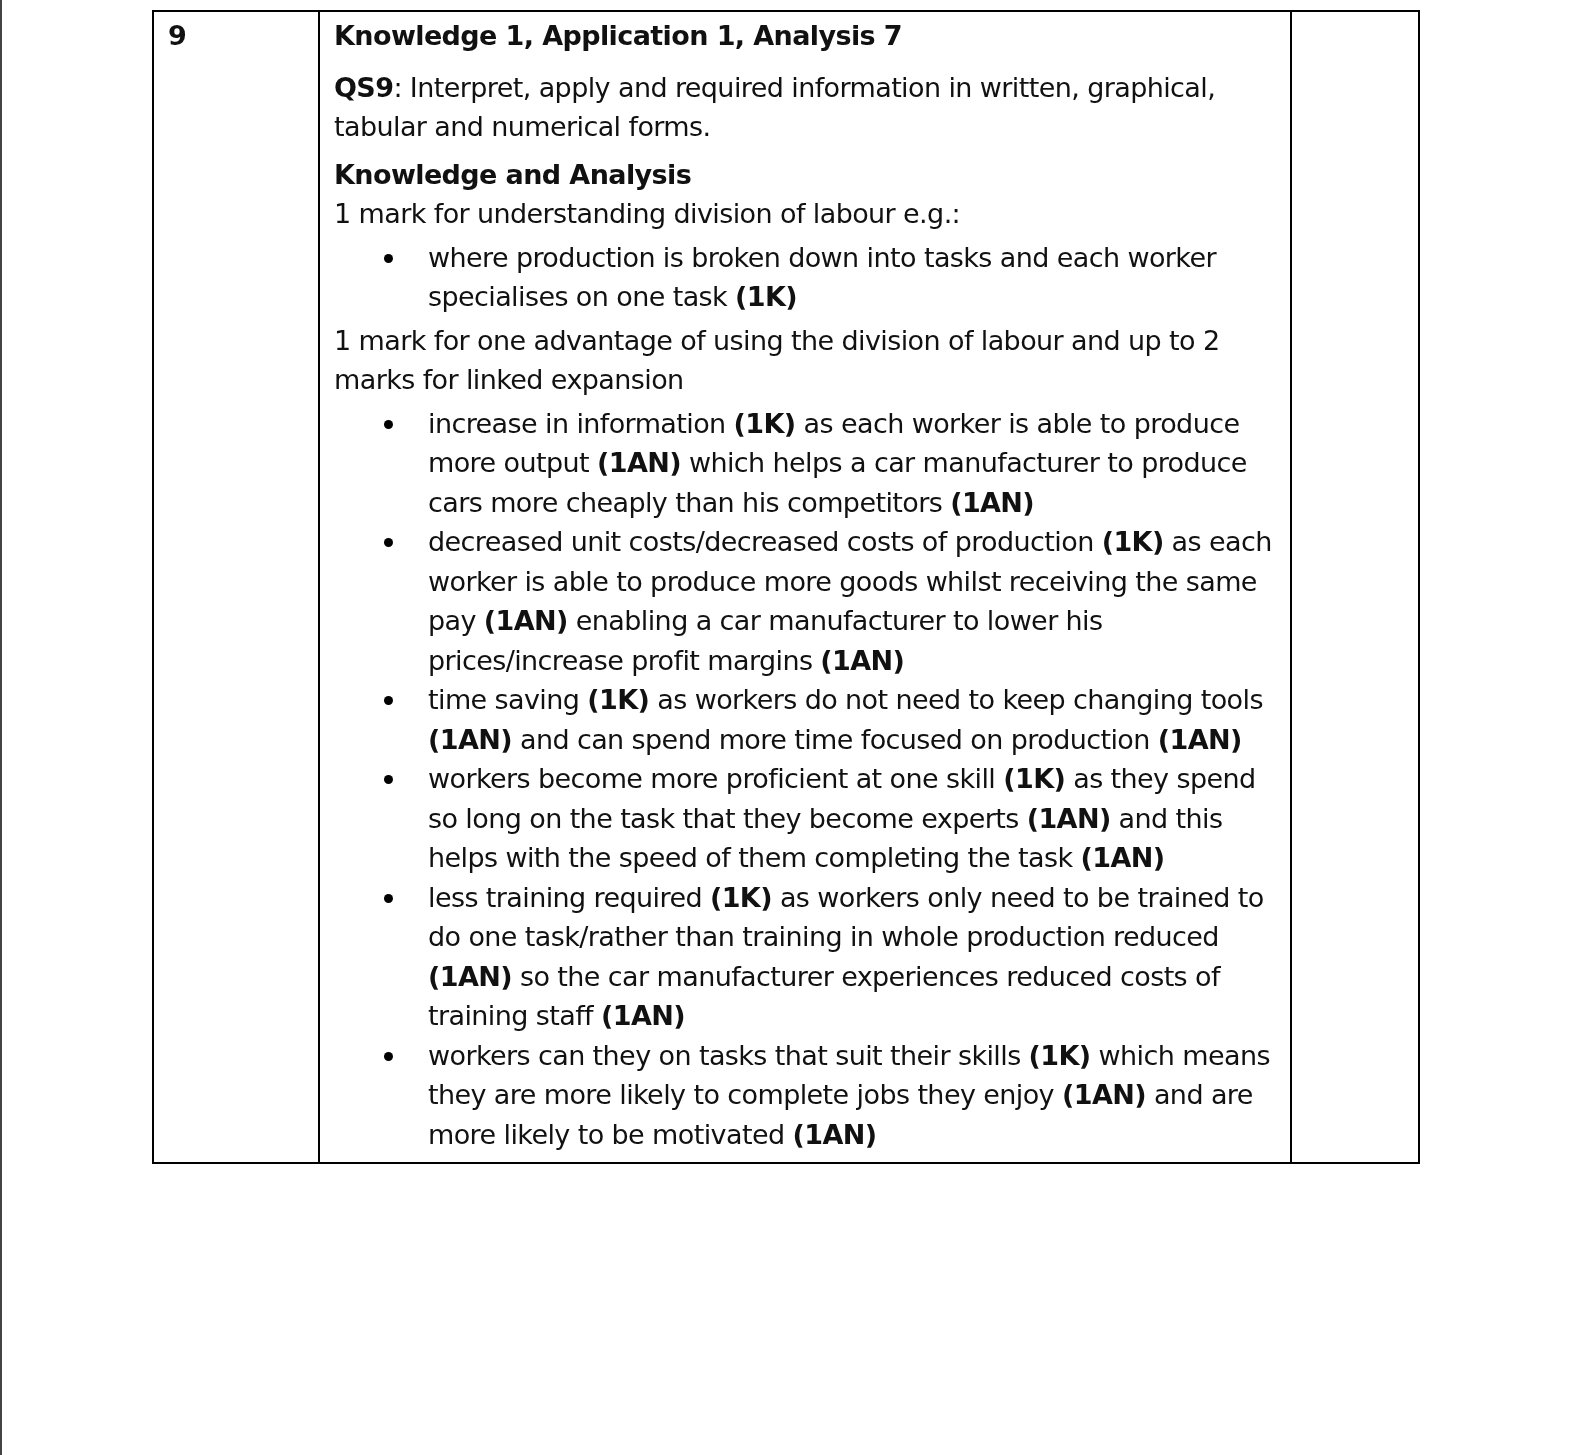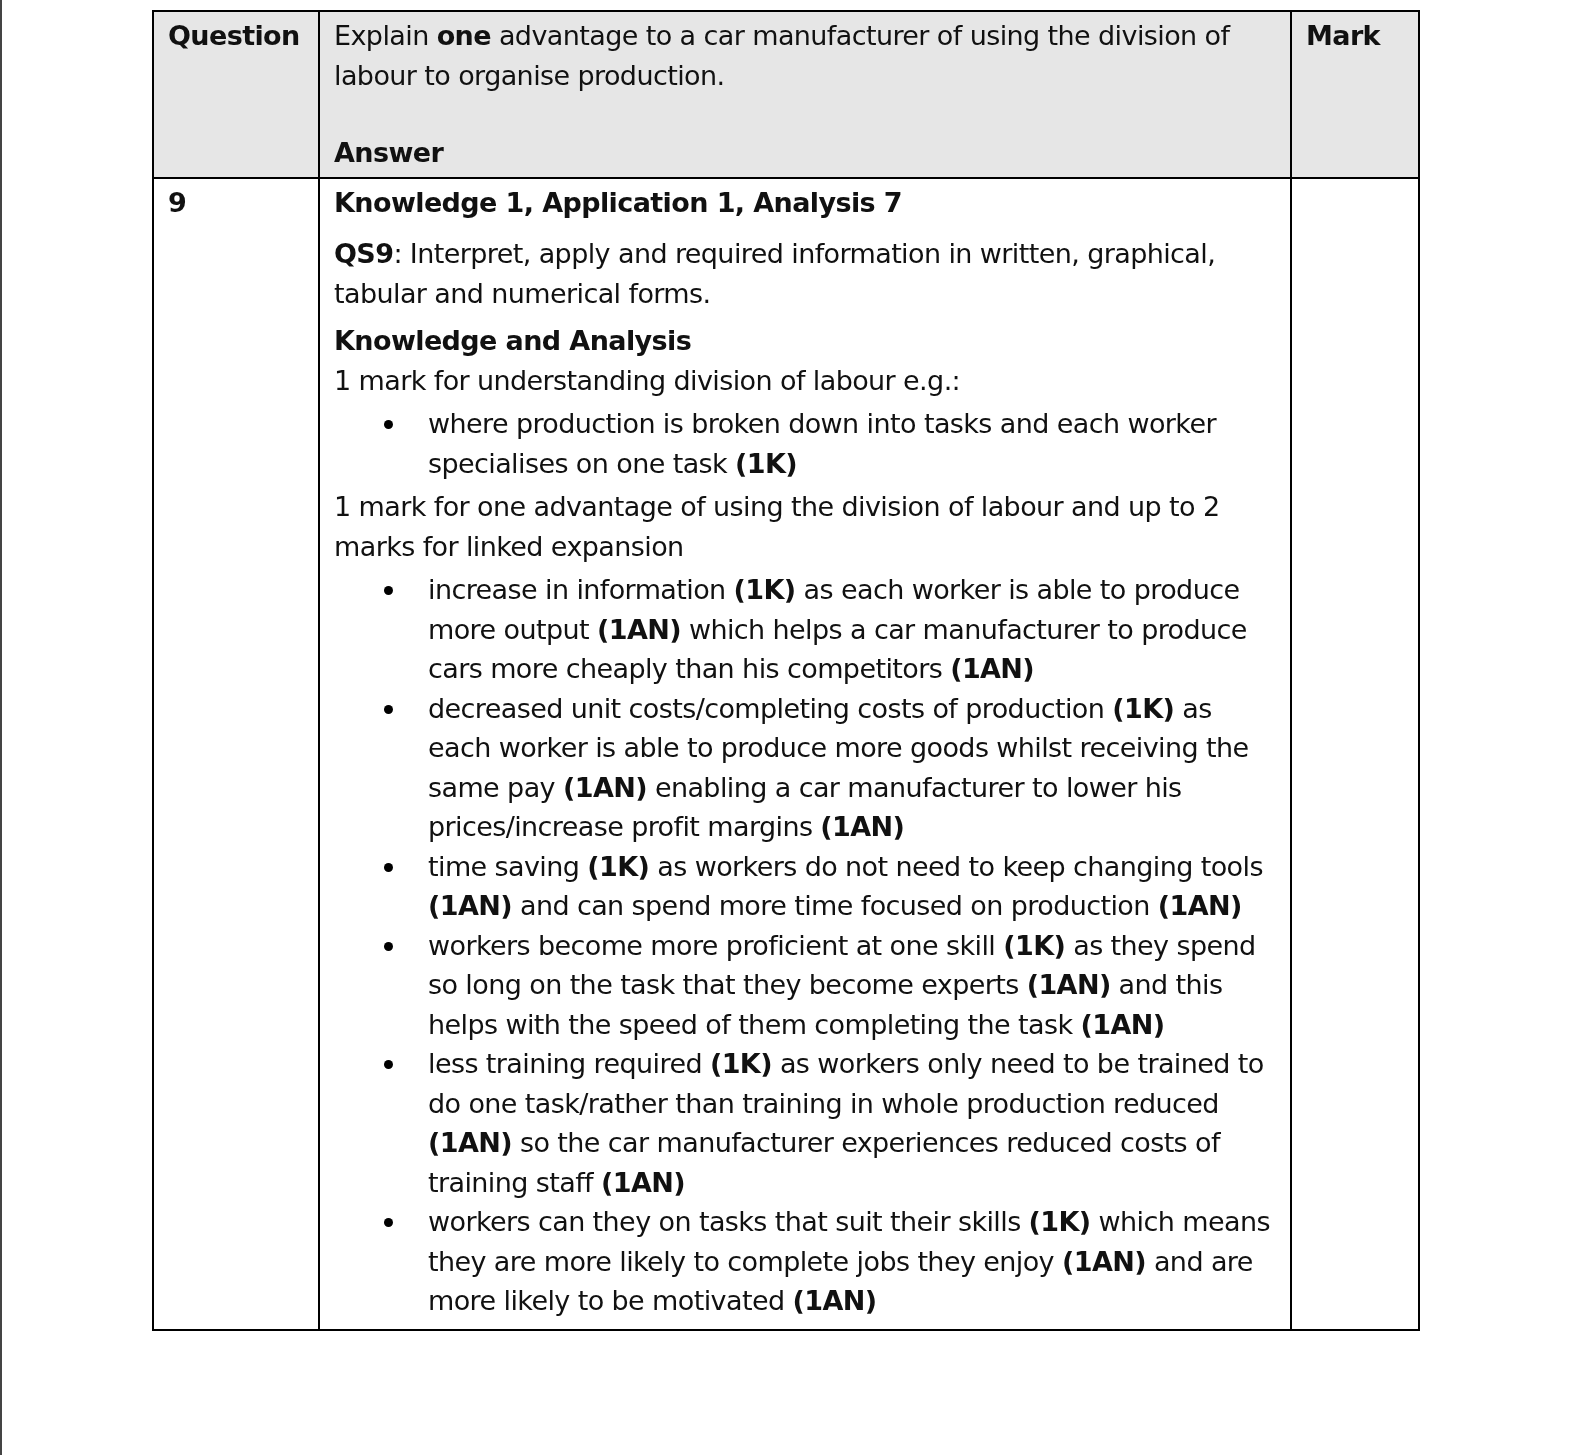--- a/index.html
+++ b/index.html
@@ -44,48 +44,36 @@
 
 <div class="left-edge"></div>
 
 <table class="ms">
   <colgroup>
       <col class="c1">
       <col class="c2">
       <col class="c3">
     </colgroup>
   <tbody>
-      <tr class="head">
-    <td>
-      <span class="b">Question</span>
-    </td>
-    <td>
-      <div><span>Explain </span><span class="b">one</span><span> advantage to a car manufacturer of using the division of labour to organise production.</span></div>
-      <div class="answer-label">Answer</div>
-    </td>
-    <td>
-      <span class="b">Mark</span>
-    </td>
-  </tr>
   <tr class="row-body">
     <td>
       <span class="qnum">9</span>
     </td>
     <td>
       <p class="sec b">Knowledge 1, Application 1, Analysis 7</p>
       <p class="sec sp-top"><span class="b">QS9</span><span>: Interpret, apply and required information in written, graphical, tabular and numerical forms.</span></p>
       <p class="sec sp-big b">Knowledge and Analysis</p>
       <p class="sec">1 mark for understanding division of labour e.g.:</p>
       <ul class="bl">
         <li><span>where production is broken down into tasks and each worker specialises on one task </span><span class="b">(1K)</span></li>
       </ul>
       <p class="sec">1 mark for one advantage of using the division of labour and up to 2 marks for linked expansion</p>
       <ul class="bl">
         <li><span>increase in information </span><span class="b">(1K)</span><span> as each worker is able to produce more output </span><span class="b">(1AN)</span><span> which helps a car manufacturer to produce cars more cheaply than his competitors </span><span class="b">(1AN)</span></li>
-        <li><span>decreased unit costs/completing costs of production </span><span class="b">(1K)</span><span> as each worker is able to produce more goods whilst receiving the same pay </span><span class="b">(1AN)</span><span> enabling a car manufacturer to lower his prices/increase profit margins </span><span class="b">(1AN)</span></li>
+        <li><span>decreased unit costs/decreased costs of production </span><span class="b">(1K)</span><span> as each worker is able to produce more goods whilst receiving the same pay </span><span class="b">(1AN)</span><span> enabling a car manufacturer to lower his prices/increase profit margins </span><span class="b">(1AN)</span></li>
         <li><span>time saving </span><span class="b">(1K)</span><span> as workers do not need to keep changing tools </span><span class="b">(1AN)</span><span> and can spend more time focused on production </span><span class="b">(1AN)</span></li>
         <li><span>workers become more proficient at one skill </span><span class="b">(1K)</span><span> as they spend so long on the task that they become experts </span><span class="b">(1AN)</span><span> and this helps with the speed of them completing the task </span><span class="b">(1AN)</span></li>
         <li><span>less training required </span><span class="b">(1K)</span><span> as workers only need to be trained to do one task/rather than training in whole production reduced </span><span class="b">(1AN)</span><span> so the car manufacturer experiences reduced costs of training staff </span><span class="b">(1AN)</span></li>
         <li><span>workers can they on tasks that suit their skills </span><span class="b">(1K)</span><span> which means they are more likely to complete jobs they enjoy </span><span class="b">(1AN)</span><span> and are more likely to be motivated </span><span class="b">(1AN)</span></li>
       </ul>
     </td>
     <td>
       <span></span>
     </td>
   </tr>

